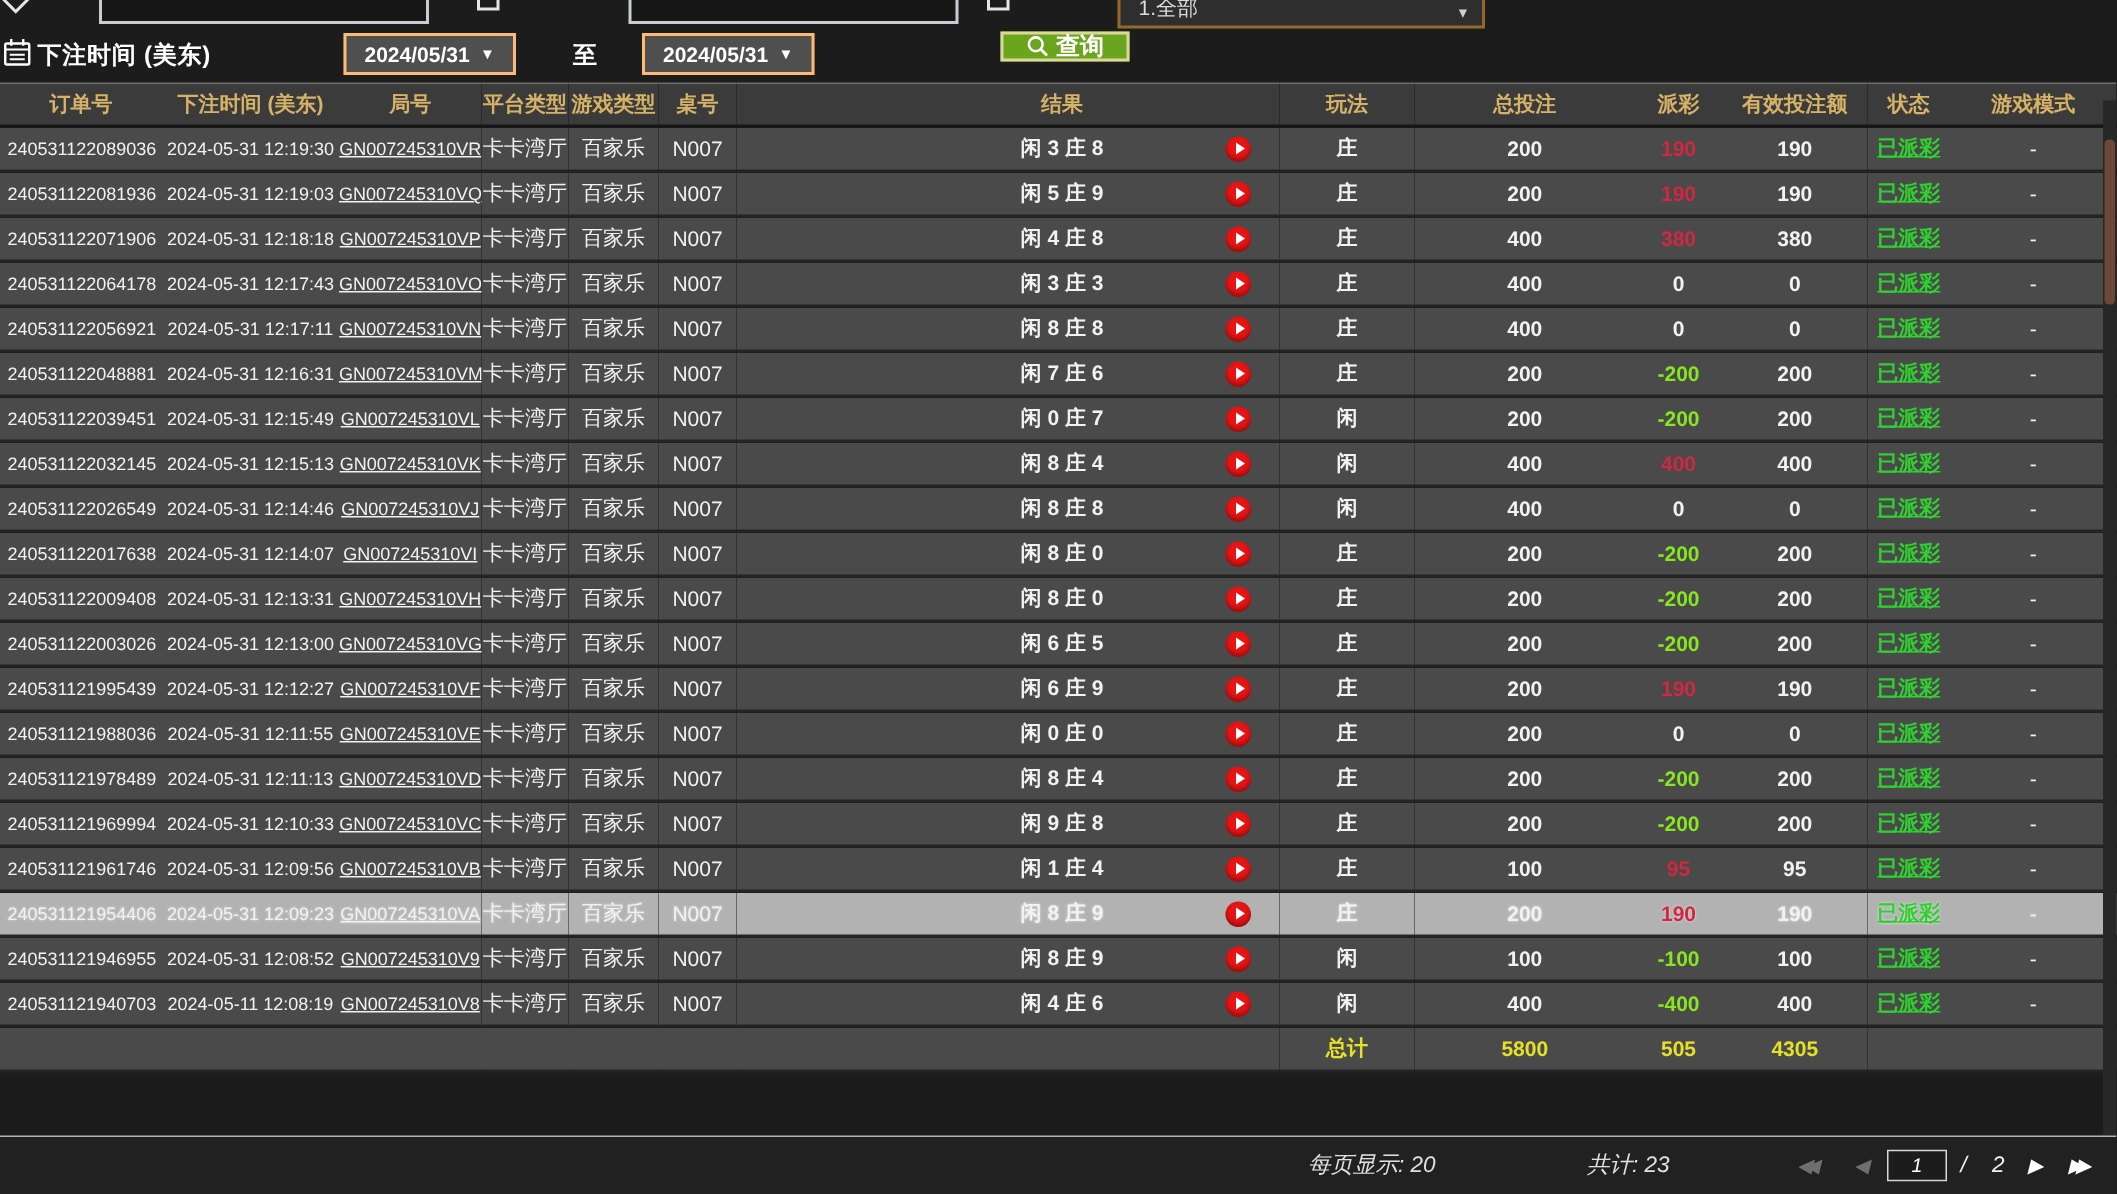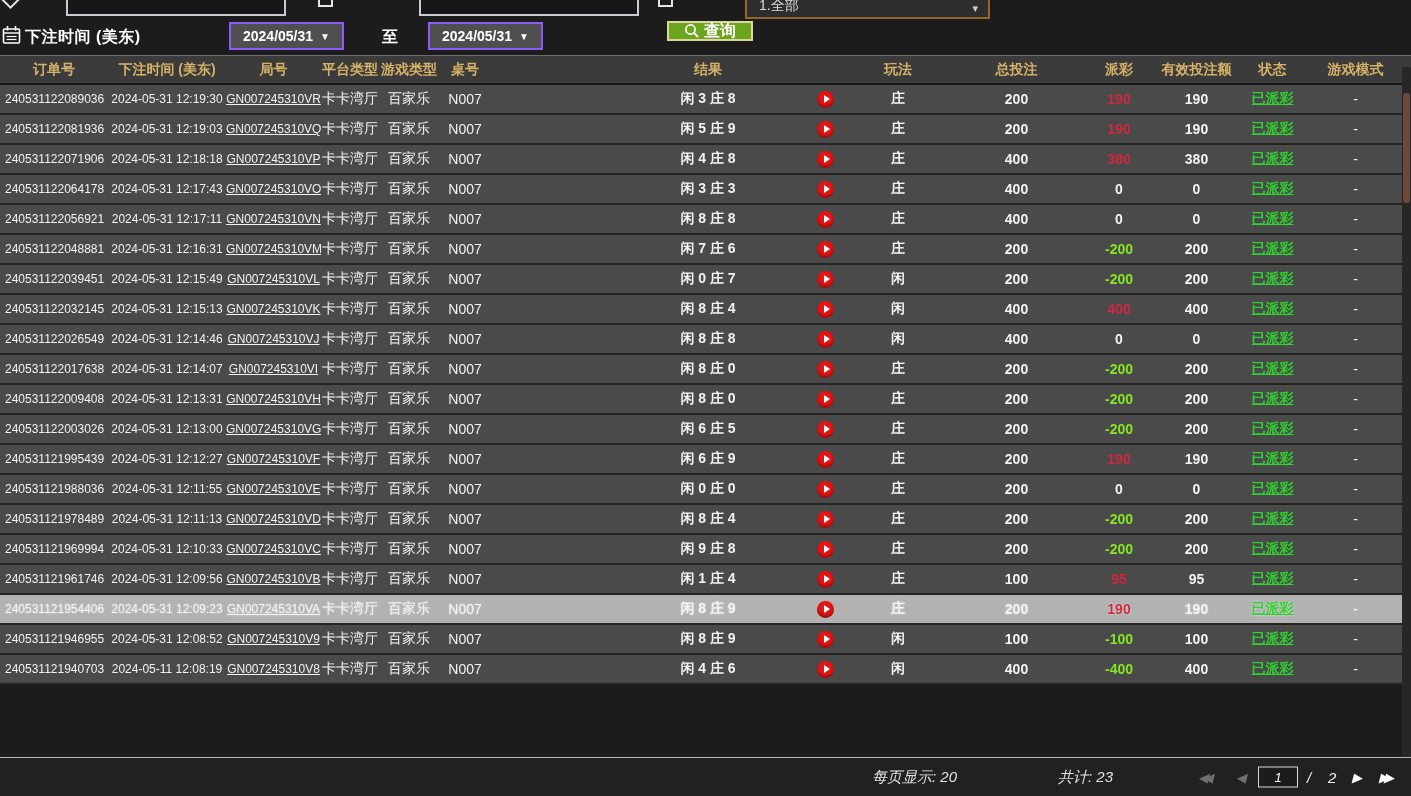--- a/index.html
+++ b/index.html
@@ -16,21 +16,21 @@
   .f1-icon{position:absolute;top:-8px;width:11px;height:11px;border:2px solid #e5e5e5;}
   .diamond{left:3px;top:-9px;transform:rotate(45deg);}
   .f1-input{position:absolute;top:-14px;height:30px;width:220px;background:#171717;
     border:2px solid #c9cdd1;color:#fff;box-sizing:border-box;font-family:inherit;font-size:14px;padding:0 6px;}
   .f1-select{position:absolute;top:-14px;left:745px;width:245px;height:33px;background:#2e2e2e;
     border:2px solid #96672b;box-sizing:border-box;color:#ddd;font-size:14px;display:flex;
     align-items:flex-end;justify-content:space-between;padding:0 10px 2px 12px;cursor:pointer;}
   .chev{color:#cfcfcf;font-size:11px;}
   .cal-icon{position:absolute;left:2px;top:25px;}
   .bet-label{position:absolute;left:25px;top:27px;font-weight:bold;font-size:16px;color:#fff;letter-spacing:.5px;}
-  .date-sel{position:absolute;top:22px;width:115px;height:28px;background:#4f4f4f;border:2px solid #8b5cf6;
+  .date-sel{position:absolute;top:22px;width:115px;height:28px;background:#4f4f4f;border:2px solid #fdba74;
     box-sizing:border-box;color:#fff;font-weight:bold;font-size:14px;display:flex;align-items:center;
     justify-content:center;gap:7px;cursor:pointer;}
   .date-sel .arr{font-size:10px;}
   .to-label{position:absolute;left:382px;top:27px;font-weight:bold;font-size:16px;color:#fff;}
   .query-btn{position:absolute;left:655px;top:21px;width:86px;height:20px;background:var(--button-green);
     border:2px solid #ddd79e;color:#fff;font-weight:bold;font-size:16px;display:flex;align-items:center;
     justify-content:center;gap:4px;cursor:pointer;font-family:inherit;box-sizing:border-box;margin-left:12px;}
 
   
   table.records{position:absolute;top:55px;left:0;width:1411px;table-layout:fixed;border-collapse:collapse;}
@@ -528,20 +528,28 @@
           </span></td>
         <td class="col-play">闲</td>
         <td class="col-total">400</td>
         <td class="col-payout pay-lose">-400</td>
         <td class="col-valid">400</td>
         <td class="col-status">已派彩</td>
         <td class="col-mode">-</td>
       </tr>
     </tbody>
   <tbody>
+    <tr class="sum">
+      <td colspan="9"></td>
+      <td>总计</td>
+      <td>5800</td>
+      <td>505</td>
+      <td>4305</td>
+      <td colspan="2"></td>
+    </tr>
   </tbody>
 </table>
 
 <div class="scrollbar">
   <div class="thumb"></div>
 </div>
 
 <div class="footer">
   <span class="pp">每页显示: 20</span>
   <span class="tc">共计: 23</span>

